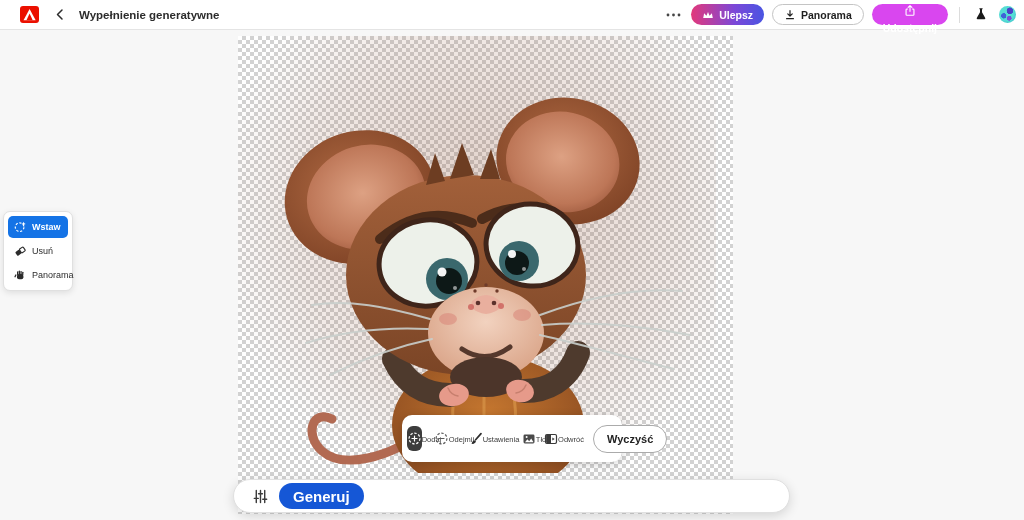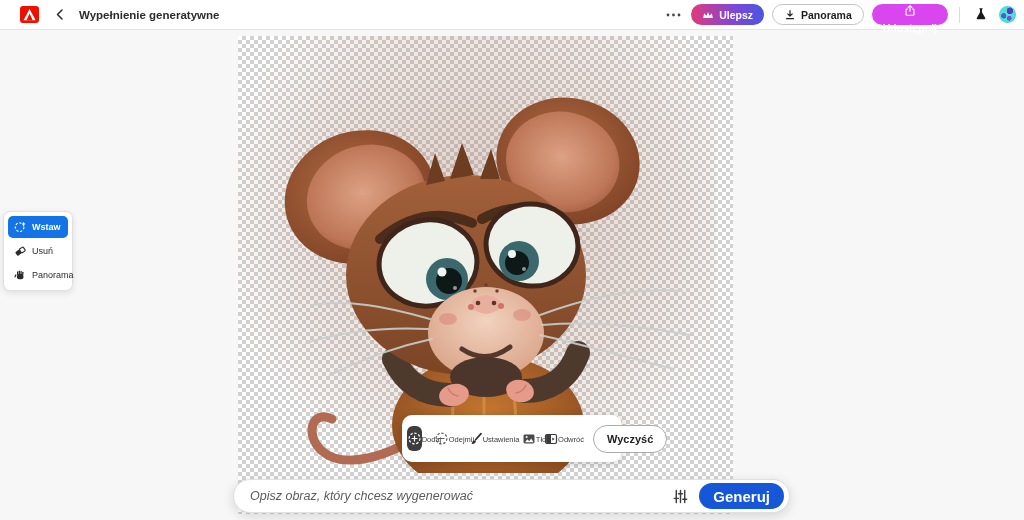--- a/index.html
+++ b/index.html
@@ -338,21 +338,20 @@
           <path d="M8.3 5.5 l2.4 1.5 -2.4 1.5 z" fill="#3a3a3a"></path>
         </svg>
       </div>
       <div class="tb-label">Odwróć</div>
     </div>
     <div class="tb-divider"></div>
     <button class="clear-btn">Wyczyść</button>
   </div>
 
   <div class="prompt-bar">
-    <input class="prompt-input" type="text" placeholder="Opisz obraz, który chcesz wygenerować" style="">
     <div class="sliders-btn">
       <svg width="15" height="15" viewBox="0 0 16 16">
         <g stroke="#3a3a3a" stroke-width="1.5" stroke-linecap="round">
           <path d="M3.5 1.5 v13 M8 1.5 v13 M12.5 1.5 v13"></path>
           <path d="M1.4 10 h4.2 M5.9 5 h4.2 M10.4 11 h4.2"></path>
         </g>
       </svg>
     </div>
     <button class="generate-btn">Generuj</button>
   </div>

